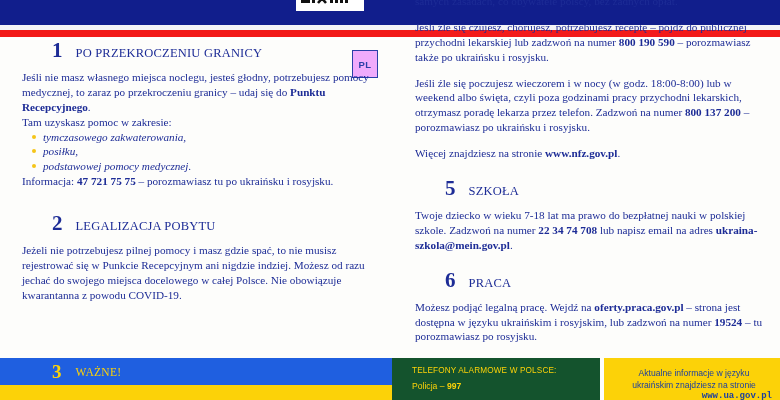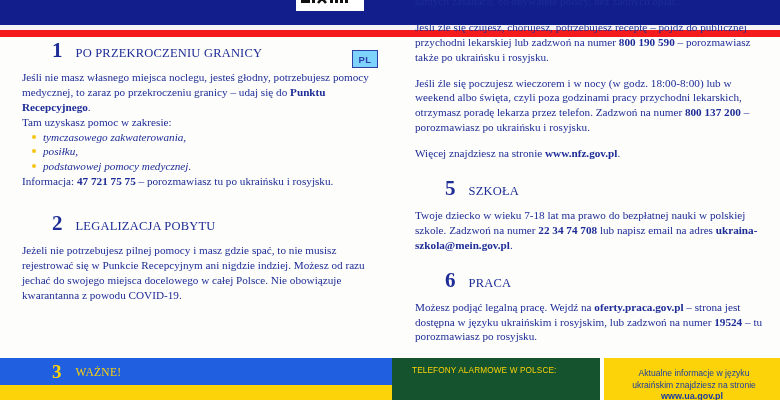--- a/index.html
+++ b/index.html
@@ -60,27 +60,27 @@
     overflow: hidden;
   }
   .top-logo svg { display: block; }
 
   
   .pl-badge {
     position: absolute;
     top: 50px;
     left: 352px;
     width: 26px;
-    height: 18px;
+    height: 28px;
     border: 1.5px solid #2b3fa8;
     box-sizing: border-box;
     display: flex;
     align-items: center;
     justify-content: center;
-    background: #7dd3fc;
+    background: #f0abfc;
   }
   .pl-badge span {
     font-family: "Liberation Sans", sans-serif;
     font-size: 9.5px;
     font-weight: bold;
     color: #2b3fa8;
     letter-spacing: 0.4px;
   }
 
   
@@ -244,24 +244,25 @@
     padding: 9px 8px 0 8px;
     text-align: center;
   }
   .footer-info .fi-line {
     font-family: "Liberation Sans", sans-serif;
     font-size: 8.6px;
     color: #1b3fa0;
     line-height: 1.42;
   }
   .footer-info .fi-url {
-    font-family: Liberation Sans, sans-serif;
+    font-family: Liberation Mono, monospace;
     font-size: 9px;
     font-weight: bold;
     color: #1b3fa0;
+    text-align: right;
     padding-right: 4px;
   }
 
   .clip-top {
     position: absolute;
     left: 392px;
     top: 350px;
     width: 388px;
     height: 8px;
     background: #fdfdfb;
@@ -363,20 +364,21 @@
   <div class="footer-blue-left"></div>
   <div class="footer-yellow-left"></div>
 
   <div class="wazne-row">
     <div class="wazne-num">3</div>
     <div class="wazne-title">WAŻNE!</div>
   </div>
 
   <div class="footer-phones">
     <div class="fp-head">TELEFONY ALARMOWE W POLSCE:</div>
+    <div class="fp-line"><span>Policja – </span><b>997</b></div>
   </div>
 
   <div class="footer-info">
     <div class="fi-line">Aktualne informacje w języku</div>
     <div class="fi-line">ukraińskim  znajdziesz na stronie</div>
     <div class="fi-url">www.ua.gov.pl</div>
   </div>
 
 </div>
 

